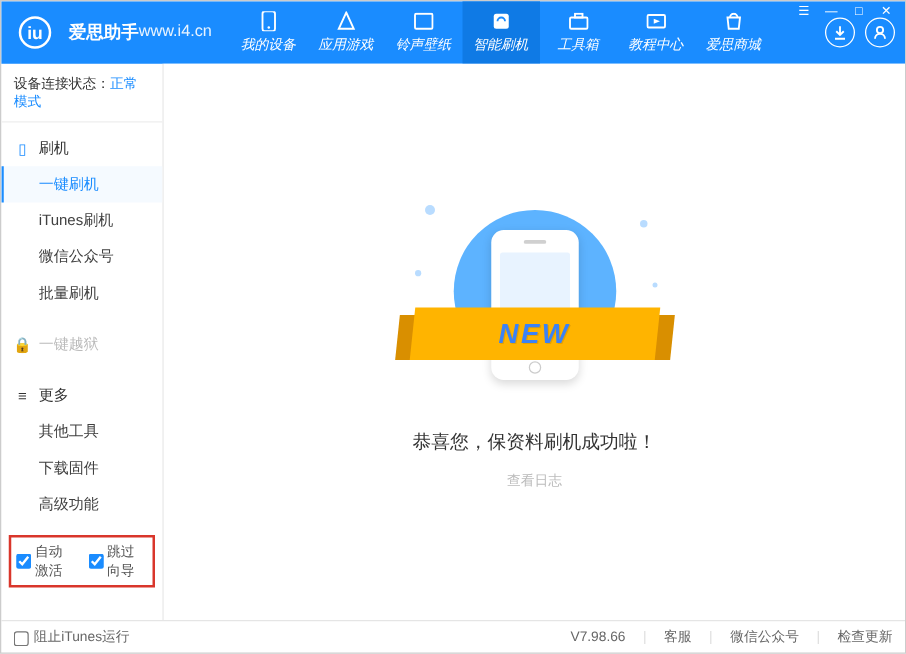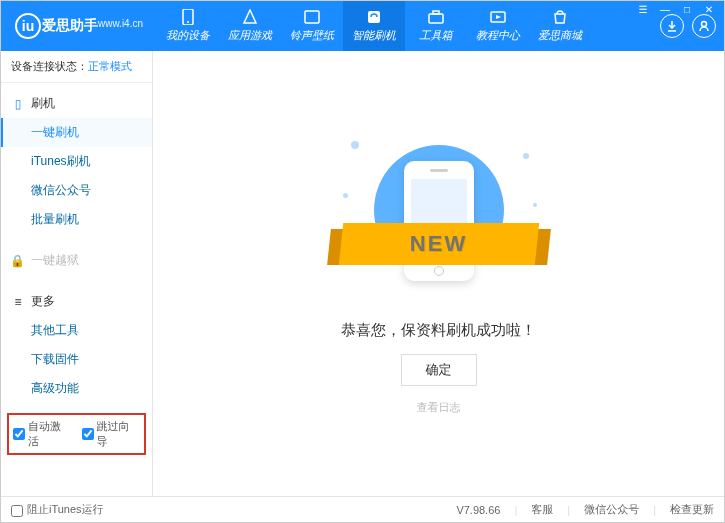--- a/index.html
+++ b/index.html
@@ -1,66 +1,66 @@
 <!DOCTYPE html>
 <html><head>
 <meta charset="utf-8">
 <style>
 * { margin: 0; padding: 0; box-sizing: border-box; font-family: "Microsoft YaHei", sans-serif; }
 body { background: #fff; width: 725px; height: 523px; overflow: hidden; border: 1px solid #ccc; }
 
 .titlebar { height: 50px; background: #1a8cff; display: flex; align-items: center; color: #fff; }
 .logo-box { display: flex; align-items: center; padding: 0 14px; }
-.logo-circle { width: 26px; height: 26px; border: 2px solid #fff; border-radius: 50%; display: flex; align-items: center; justify-content: center; font-weight: bold; font-size: 14px; margin-right: 1px; }
+.logo-circle { width: 26px; height: 26px; border: 2px solid #fff; border-radius: 50%; display: flex; align-items: center; justify-content: center; font-weight: bold; font-size: 14px; margin-right: 14px; }
 .logo-text { display: flex; flex-direction: row; line-height: 1.1; }
 .logo-text .name { font-size: 14px; font-weight: bold; }
-.logo-text .url { font-size: 10px; opacity: 0.9; }
+.logo-text .url { font-size: 13px; opacity: 0.9; }
 
 .nav { display: flex; flex: 1; height: 100%; font-style: italic; }
 .nav-item { width: 62px; display: flex; flex-direction: column; align-items: center; justify-content: center; font-size: 11px; cursor: pointer; }
 .nav-item.active { background: #0f7ae5; }
 .nav-icon { width: 20px; height: 16px; margin-bottom: 3px; display: flex; align-items: center; justify-content: center; }
 .nav-icon svg { fill: #fff; }
 
 .titlebar-right { display: flex; align-items: center; padding-right: 8px; gap: 8px; }
 .win-controls { position: absolute; top: 2px; right: 6px; display: flex; gap: 2px; }
 .win-btn { width: 20px; height: 14px; display: flex; align-items: center; justify-content: center; color: #fff; font-size: 10px; cursor: pointer; }
 .circle-btn { width: 24px; height: 24px; border: 1.5px solid #fff; border-radius: 50%; display: flex; align-items: center; justify-content: center; cursor: pointer; }
 
 .body { display: flex; height: calc(100% - 50px - 26px); }
 
-.sidebar { width: 152px; border-right: 1px solid #e5e5e5; display: flex; flex-direction: column; font-size: 12px; color: #333; overflow: hidden; }
+.sidebar { width: 130px; border-right: 1px solid #e5e5e5; display: flex; flex-direction: column; font-size: 12px; color: #333; overflow: hidden; }
 .device-status { padding: 8px 10px; border-bottom: 1px solid #eee; font-size: 11px; }
 .device-status .val { color: #1a8cff; }
 
 .side-group { padding: 6px 0; }
 .side-header { display: flex; align-items: center; padding: 6px 10px; color: #333; gap: 6px; }
 .side-header.locked { color: #bbb; }
 .side-icon { width: 14px; display: flex; justify-content: center; }
-.side-item { padding: 6px 10px 6px 30px; cursor: pointer; color: #0369a1; }
+.side-item { padding: 6px 10px 6px 30px; cursor: pointer; color: #404040; }
 .side-item.active { color: #1a8cff; border-left: 2px solid #1a8cff; background: #f5faff; padding-left: 28px; }
 .side-note { padding: 4px 10px 4px 30px; color: #999; font-size: 11px; line-height: 1.3; }
 
 .checkbox-row { border: 2px solid #d9362b; margin: 4px 6px; padding: 4px 4px; display: flex; gap: 10px; font-size: 11px; }
 .checkbox-row label { display: flex; align-items: center; gap: 3px; color: #555; cursor: pointer; }
 .checkbox-row input { accent-color: #1a8cff; width: 12px; height: 12px; }
 
 .main { flex: 1; display: flex; flex-direction: column; align-items: center; justify-content: center; background: #fff; }
 .illustration { position: relative; width: 200px; height: 170px; }
 .ill-circle { position: absolute; left: 50%; top: 12px; transform: translateX(-50%); width: 130px; height: 130px; background: #5db3ff; border-radius: 50%; }
 .ill-phone { position: absolute; left: 50%; top: 28px; transform: translateX(-50%); width: 70px; height: 120px; background: #fff; border-radius: 10px; box-shadow: 0 3px 8px rgba(0,0,0,0.15); }
 .ill-phone::before { content: ""; position: absolute; left: 50%; top: 8px; transform: translateX(-50%); width: 18px; height: 3px; background: #d0d0d0; border-radius: 2px; }
 .ill-phone-screen { position: absolute; left: 7px; right: 7px; top: 18px; bottom: 18px; background: #e8f3ff; border-radius: 2px; }
 .ill-phone-btn { position: absolute; left: 50%; bottom: 5px; transform: translateX(-50%); width: 10px; height: 10px; border: 1px solid #ccc; border-radius: 50%; }
 .ill-banner { position: absolute; left: -10px; right: -10px; top: 90px; height: 42px; display: flex; align-items: center; justify-content: center; }
 .ill-banner-bg { position: absolute; inset: 0 12px; background: #ffb400; transform: skewX(-6deg); }
 .ill-banner-fold-l, .ill-banner-fold-r { position: absolute; top: 6px; width: 24px; height: 36px; background: #d98f00; }
 .ill-banner-fold-l { left: 0; transform: skewX(-6deg); }
 .ill-banner-fold-r { right: 0; transform: skewX(-6deg); }
-.ill-banner-text { position: relative; color: #737373; font-weight: 900; font-size: 22px; letter-spacing: 2px; text-shadow: 1px 1px 0 rgba(0,0,0,0.1); }
+.ill-banner-text { position: relative; color: #3b82f6; font-weight: 900; font-size: 22px; letter-spacing: 2px; font-style: italic; text-shadow: 1px 1px 0 rgba(0,0,0,0.1); }
 .dots span { position: absolute; border-radius: 50%; background: #b9dcff; }
 .d1{width:8px;height:8px;left:12px;top:8px}.d2{width:5px;height:5px;left:4px;top:60px}.d3{width:6px;height:6px;right:10px;top:20px;background:#ffd86b}.d4{width:4px;height:4px;right:2px;top:70px}
 
 .success-text { margin-top: 18px; font-size: 15px; color: #333; }
 .ok-btn { margin-top: 14px; padding: 6px 24px; border: 1px solid #ddd; background: #fff; font-size: 13px; color: #333; cursor: pointer; }
 .log-link { margin-top: 14px; font-size: 11px; color: #bbb; cursor: pointer; }
 
 .footer { height: 26px; border-top: 1px solid #e5e5e5; display: flex; align-items: center; font-size: 11px; color: #666; padding: 0 10px; }
 .footer-left { display: flex; align-items: flex-end; gap: 4px; }
 .footer-left input { width: 12px; height: 12px; }
@@ -225,21 +225,20 @@
           <div class="ill-phone-btn"></div>
         </div>
       <div class="ill-banner">
         <div class="ill-banner-fold-l"></div>
           <div class="ill-banner-fold-r"></div>
         <div class="ill-banner-bg"></div>
         <div class="ill-banner-text">NEW</div>
       </div>
     </div>
     <div class="success-text">恭喜您，保资料刷机成功啦！</div>
-    <button class="ok-btn">确定</button>
     <div class="log-link">查看日志</div>
   </div>
 </div>
 
 <div class="footer">
   <label class="footer-left">
     <input type="checkbox" style="">
     <span>阻止iTunes运行</span>
   </label>
   <div class="footer-right">

